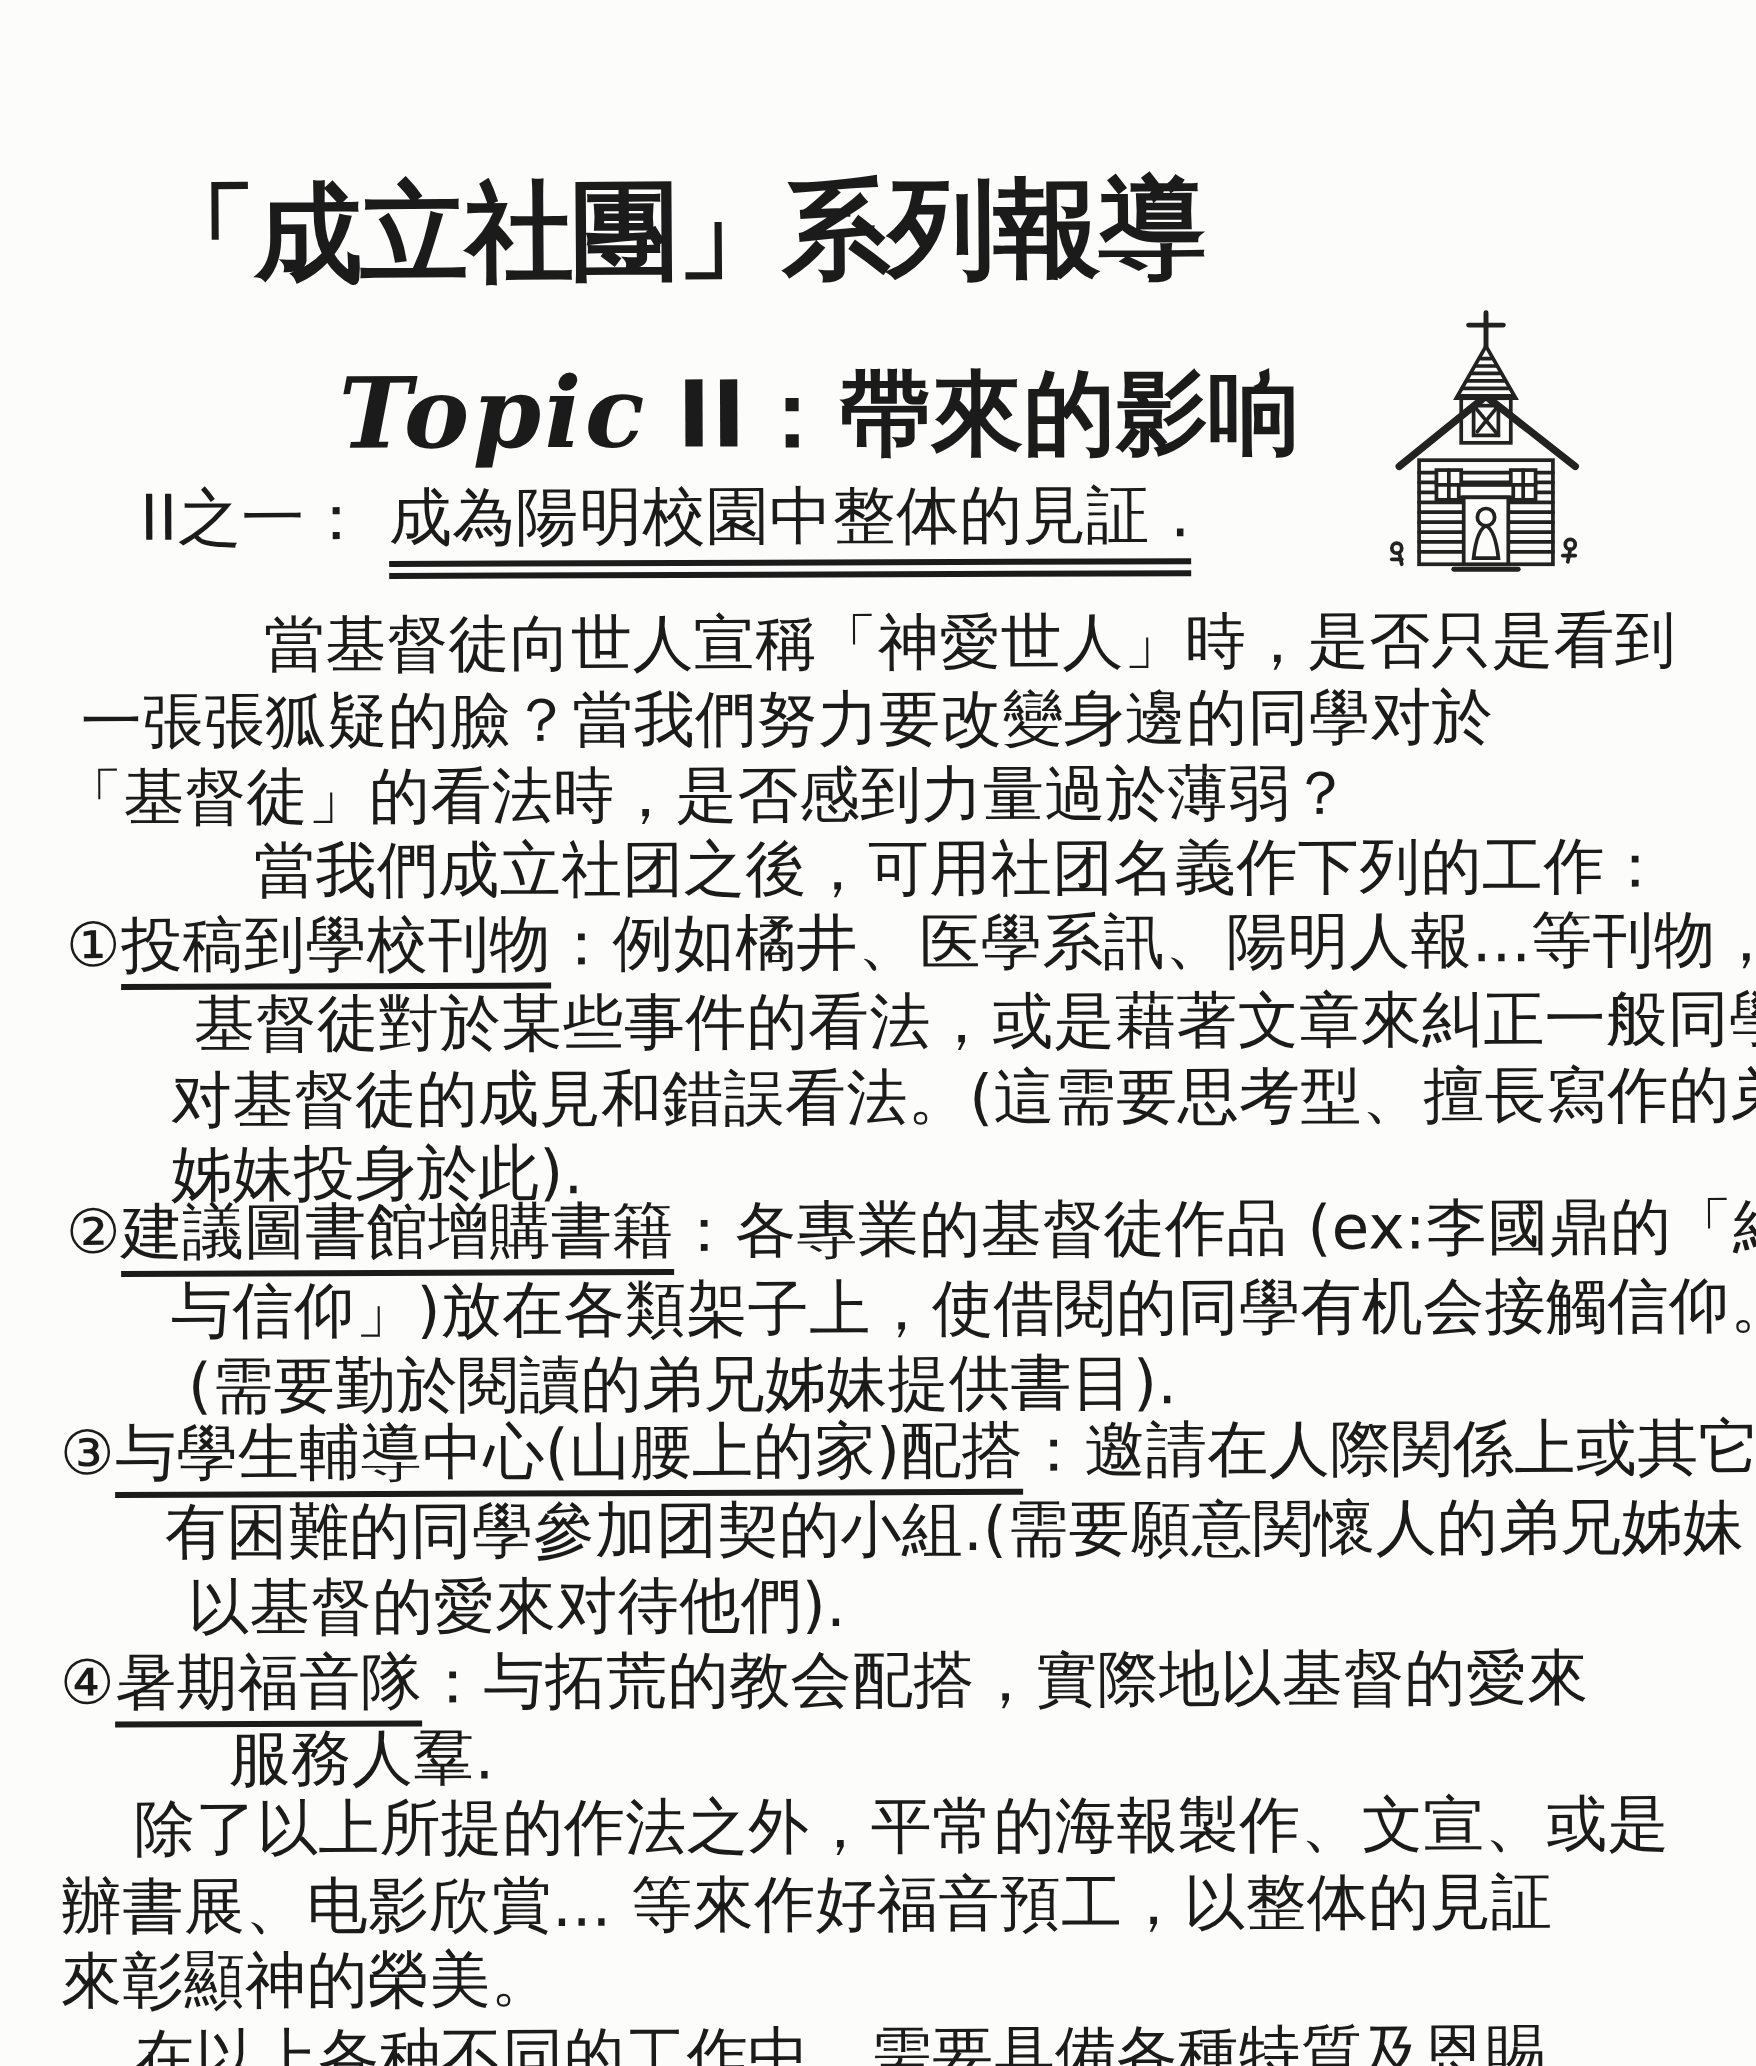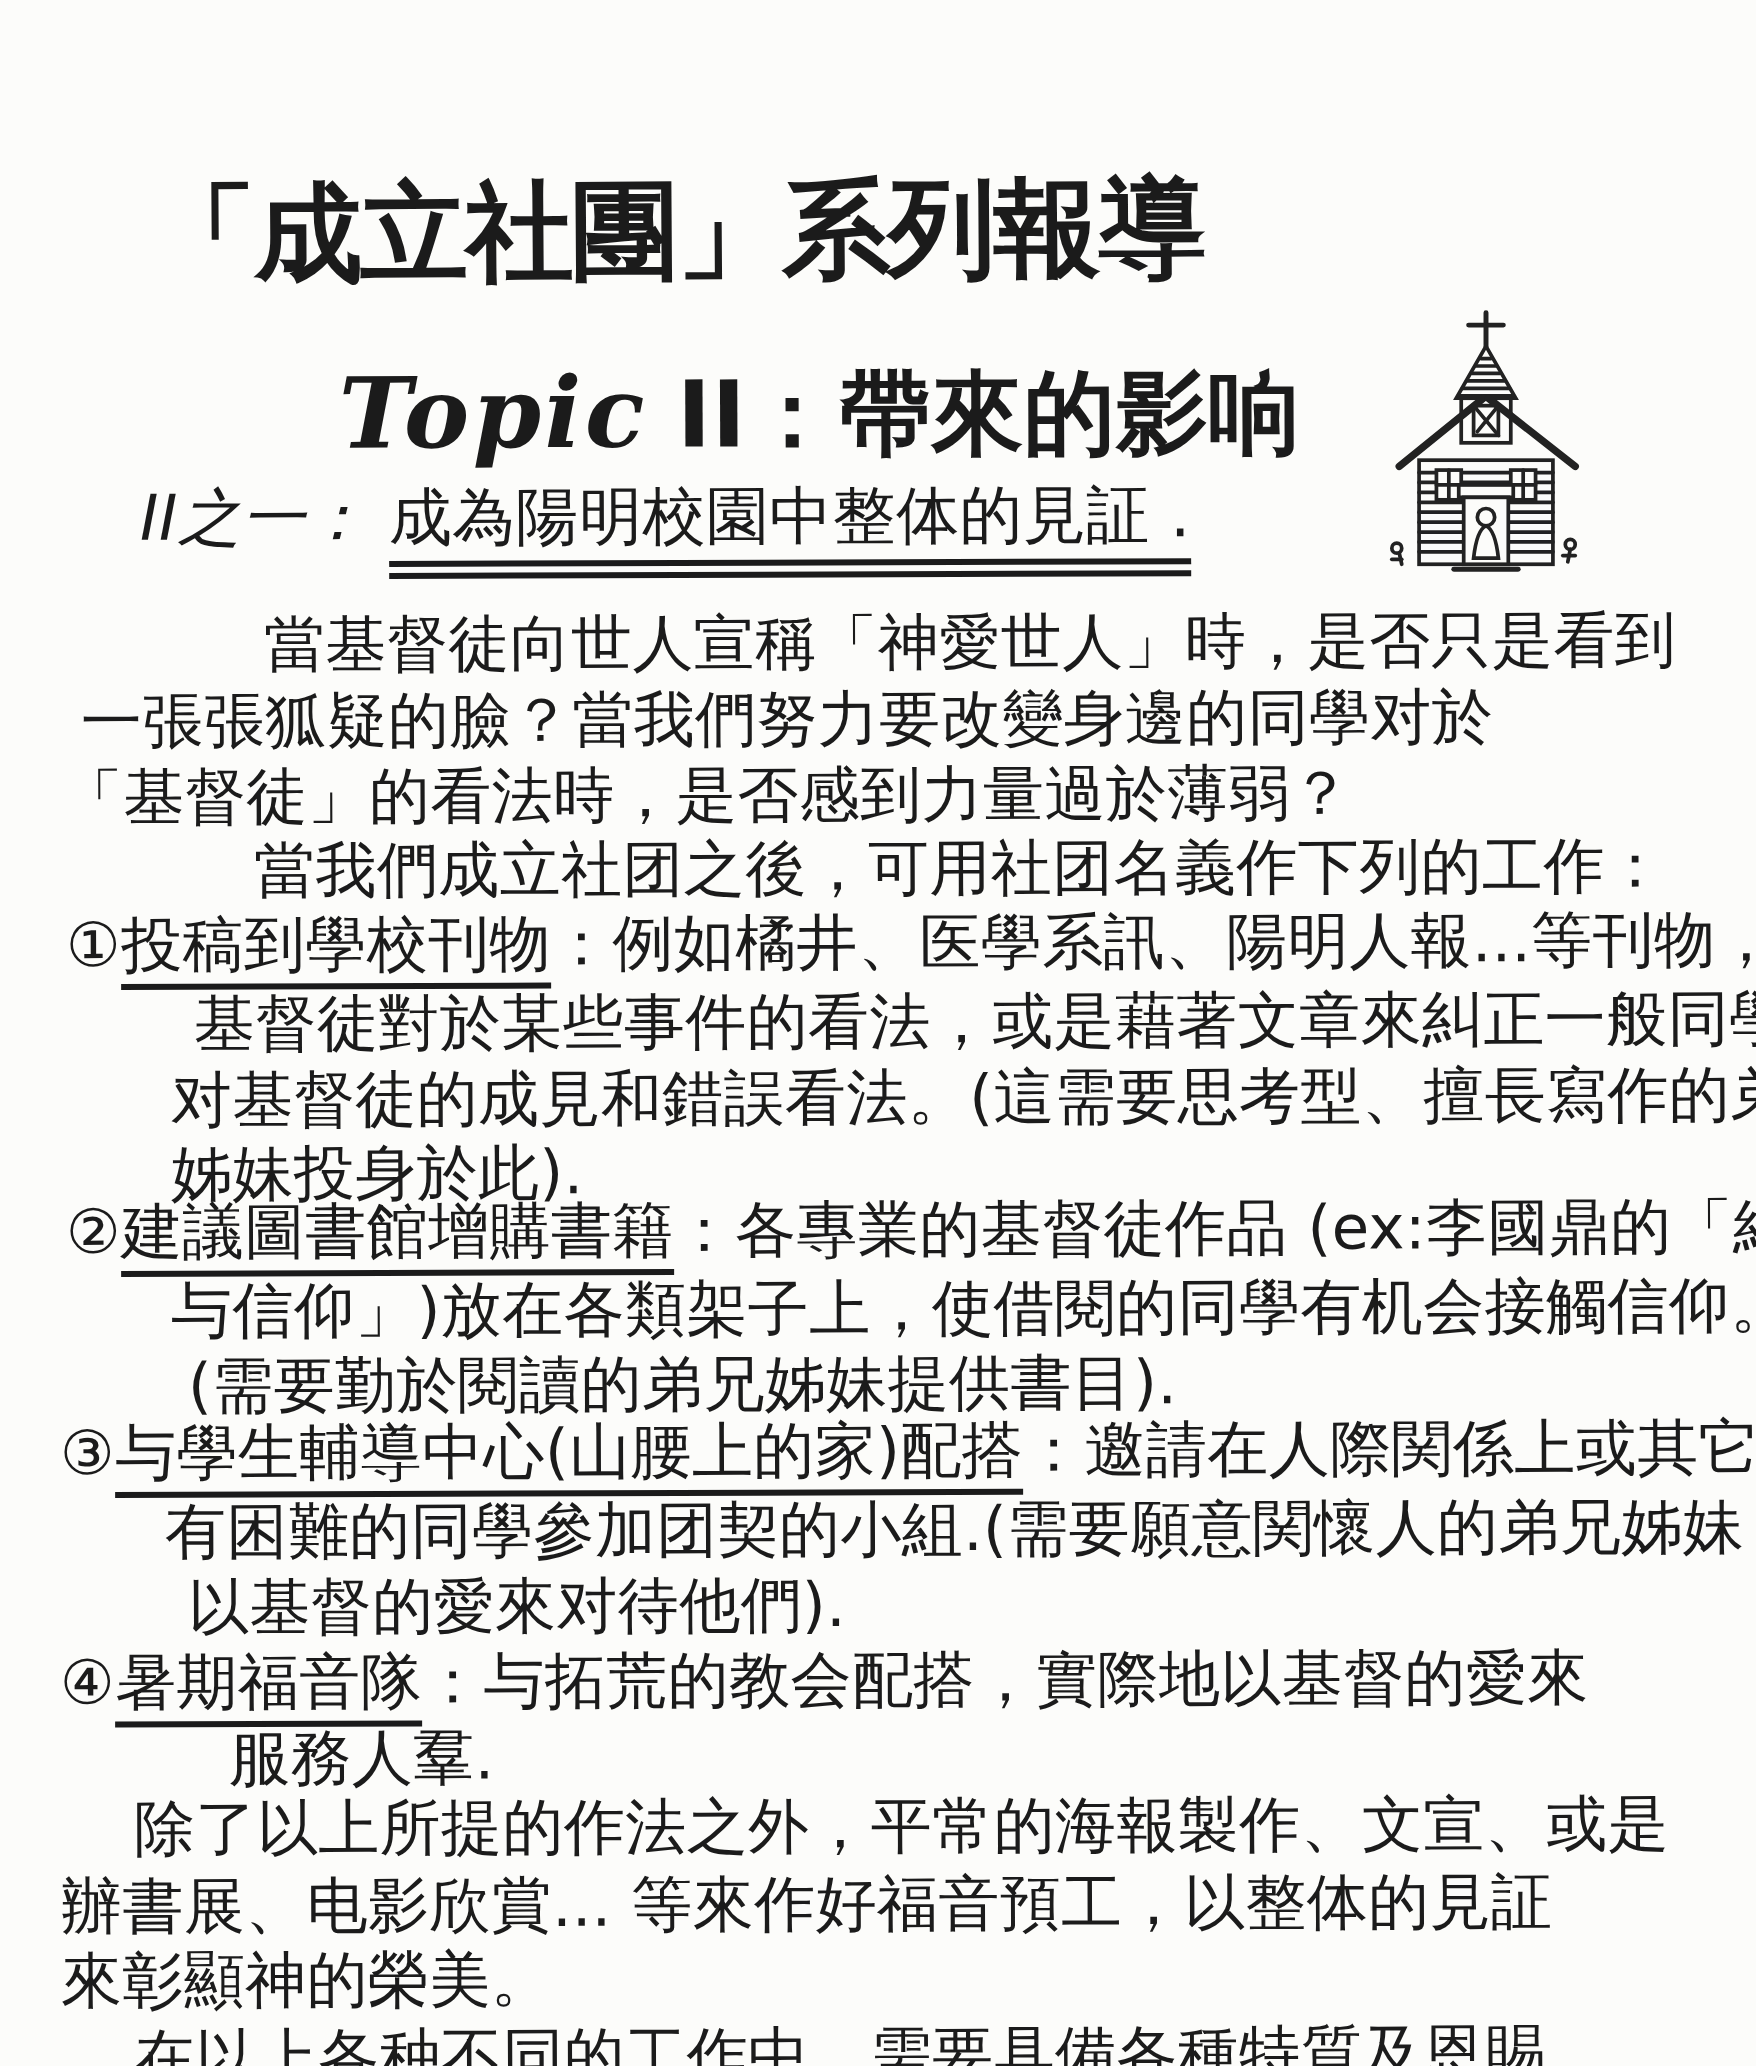--- a/index.html
+++ b/index.html
@@ -19,21 +19,21 @@
     font-size:108px; font-weight:bold; letter-spacing:-2.5px;
     transform:rotate(-0.4deg);
   }
   .topic { font-size:92px; font-weight:bold; }
   .topic .script {
     font-family:"DejaVu Serif","Liberation Serif",serif;
     font-style:italic; font-size:98px; letter-spacing:3.3px;
     padding-right:29px;
   }
   .sub { font-size:63px; font-weight:500; }
-  .sub .label { padding-right:20.7px;font-style:italic; }
+  .sub .label { padding-right:20.7px; }
   .u1 { border-bottom:6.6px solid #1b1b1b; padding-bottom:4.1px; }
   .u2 { border-bottom:18px double #1b1b1b; padding-bottom:7.4px; }
   .church { position:absolute; }
   .church svg { width:100%; height:100%; }
 </style>
 </head>
 <body>
 
 <div id="page">
 

